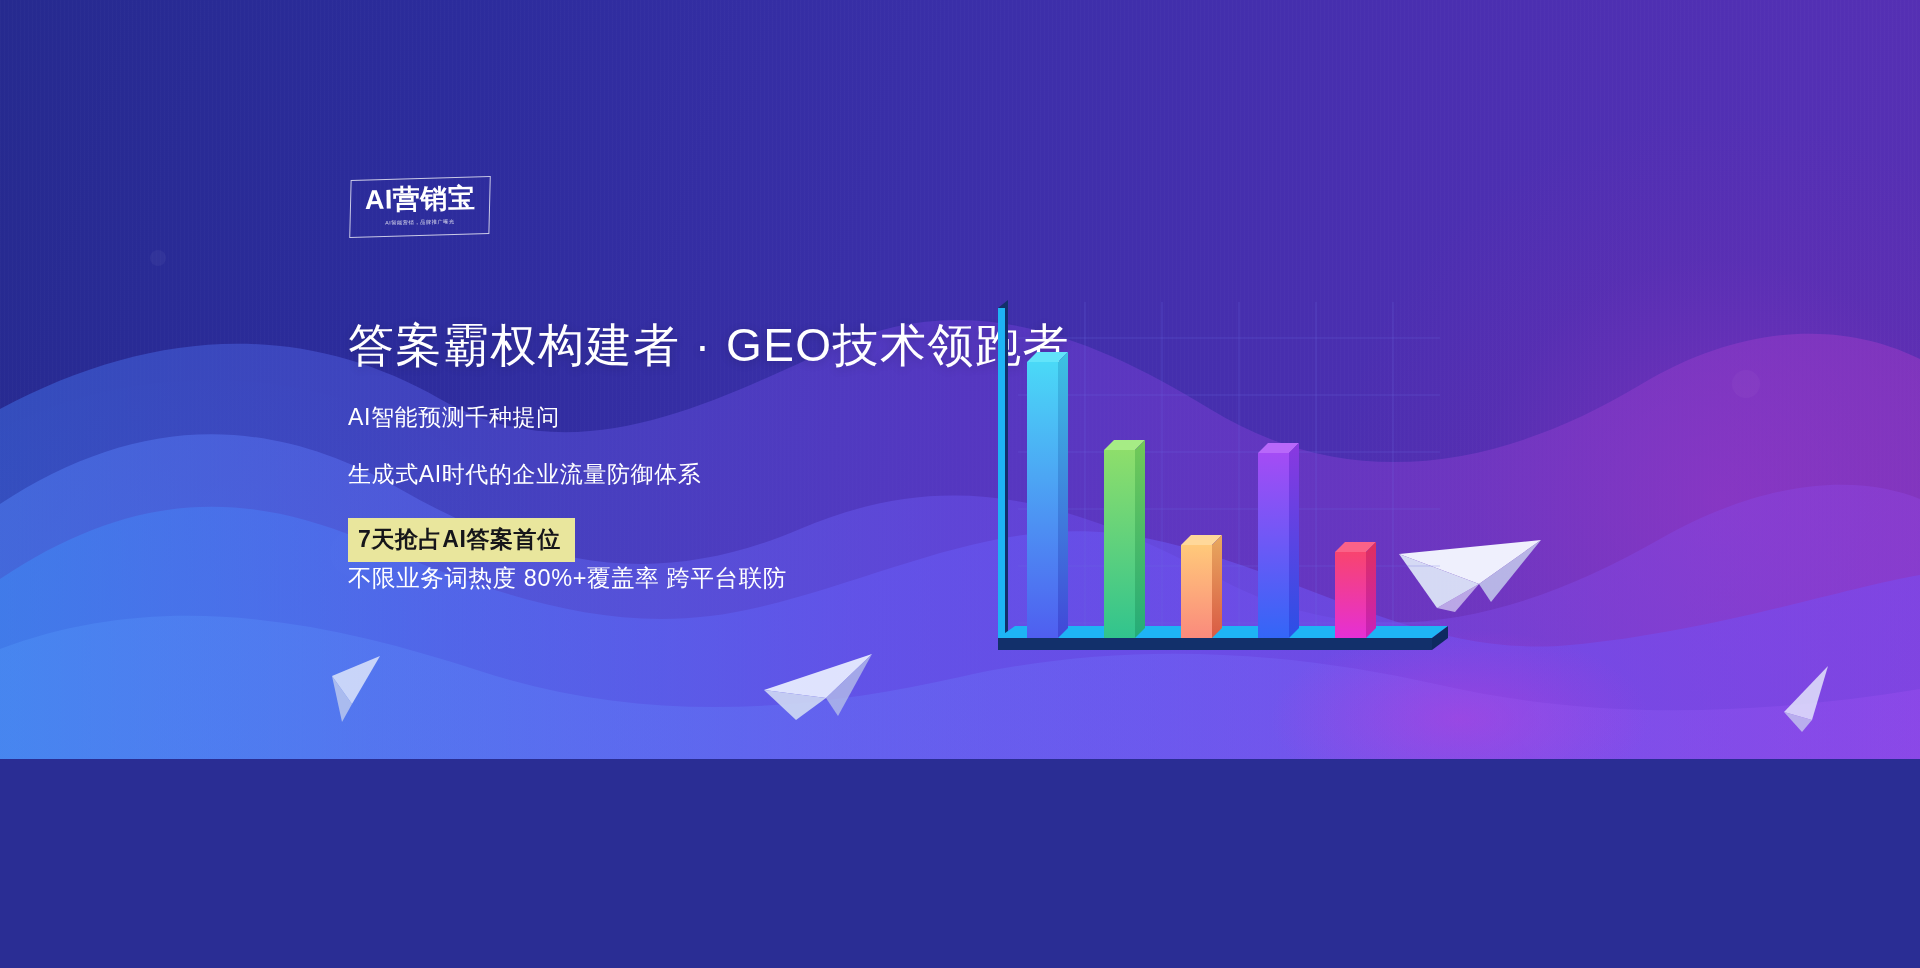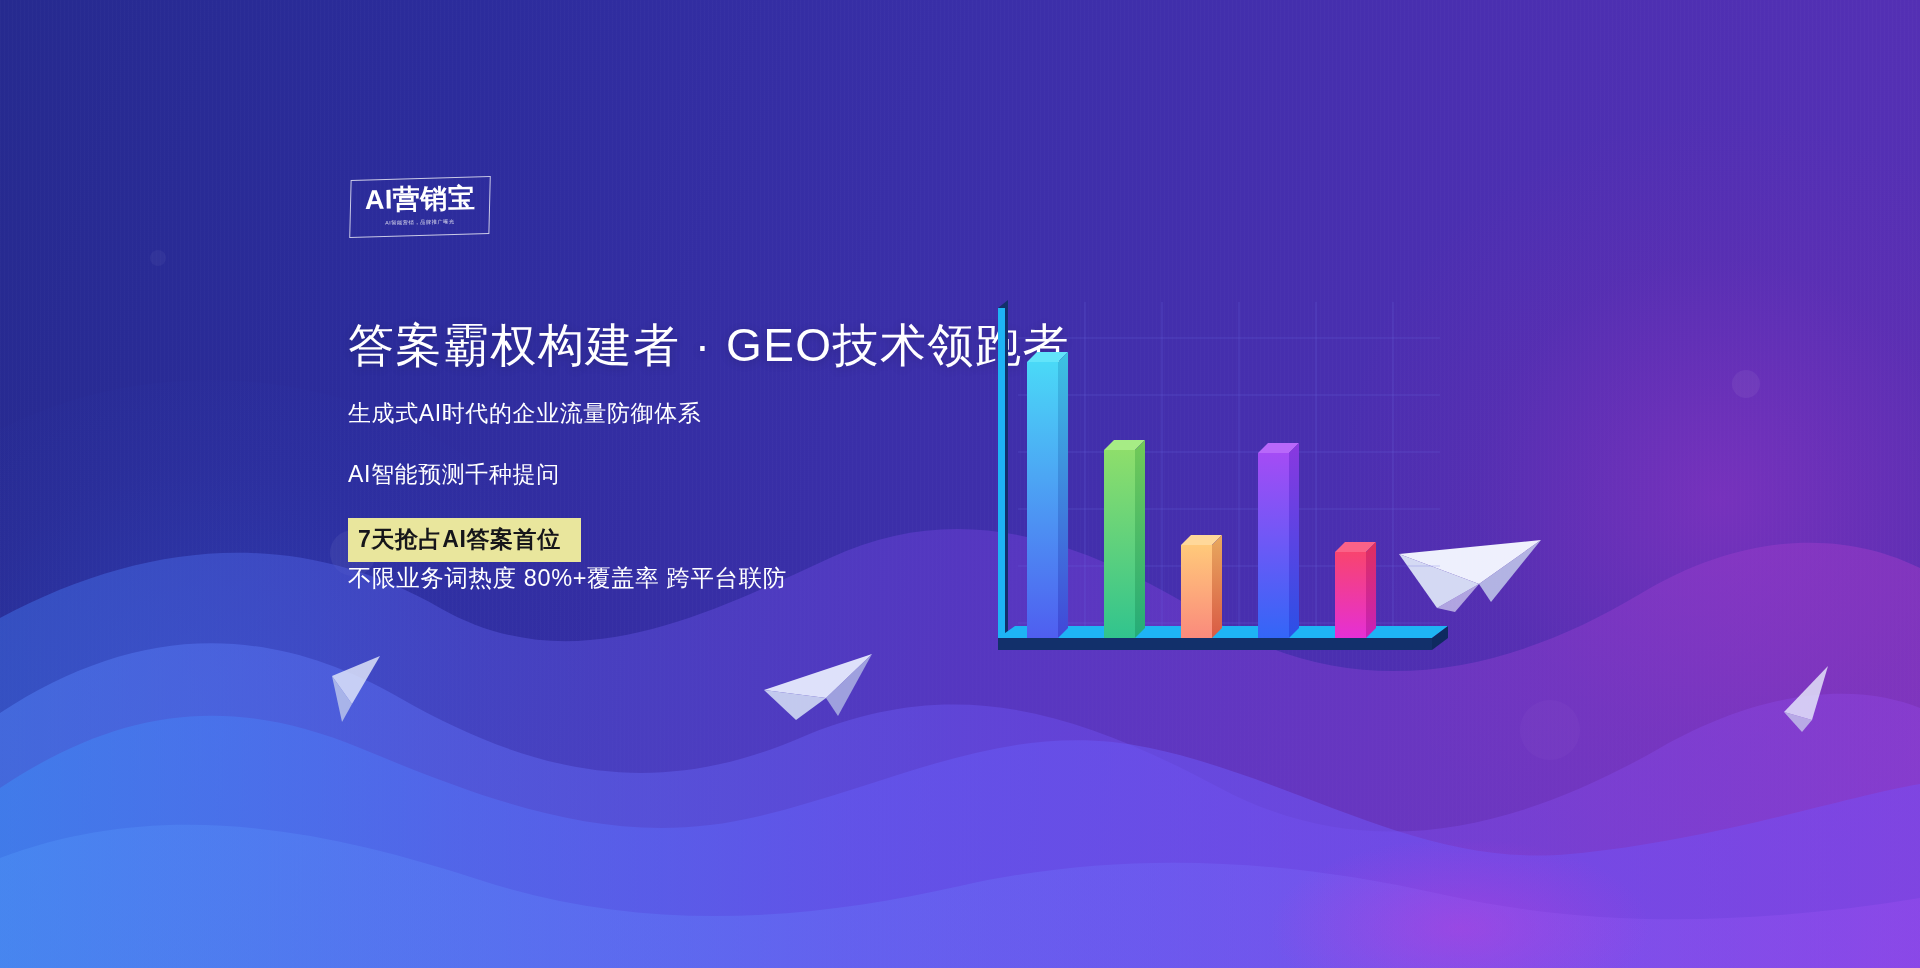--- a/index.html
+++ b/index.html
@@ -5,21 +5,21 @@
 <style>
   * { box-sizing: border-box; margin: 0; padding: 0; }
   html, body {
     width: 1920px; height: 968px;
     overflow: hidden;
     background: #2a2d94;
     font-family: "Liberation Sans", "DejaVu Sans", sans-serif;
   }
   #banner {
     position: relative;
-    width: 1920px; height: 968px;
+    width: 1920px; height: 759px;
     overflow: hidden;
     background: linear-gradient(105deg,
         #262a8f 0%,
         #2c2c9c 22%,
         #3a2fa8 45%,
         #4a2fb0 68%,
         #5330b4 86%,
         #5a2fb2 100%);
   }
 
@@ -108,21 +108,21 @@
   #sub1 { margin-top: 26px; }
   #sub2 { margin-top: 30px; }
   #highlight-wrap { margin-top: 28px; }
   #highlight {
     display: inline-block;
     background: #e9e69d;
     color: #16161a;
     font-size: 23px;
     font-weight: 700;
     letter-spacing: .6px;
-    padding: 6px 20px 7px 10px;
+    padding: 6px 14px 7px 10px;
     white-space: nowrap;
   }
   #sub3 { font-size: 23.5px; }
 
   
   #chart {
     position: absolute;
     left: 970px; top: 290px;
     width: 500px; height: 380px;
   }
@@ -214,22 +214,22 @@
   </div>
 
   <div id="logo-block">
     <div id="logo-frame"></div>
     <div id="logo-text">AI营销宝</div>
     <div id="logo-tagline">AI智能营销，品牌推广曝光</div>
   </div>
 
   <div id="copy">
     <div id="headline">答案霸权构建者 · GEO技术领跑者</div>
+    <div id="sub2" class="subline">AI智能预测千种提问</div>
     <div id="sub1" class="subline">生成式AI时代的企业流量防御体系</div>
-    <div id="sub2" class="subline">AI智能预测千种提问</div>
     <div id="highlight-wrap">
       <span id="highlight">7天抢占AI答案首位</span>
     </div>
     <div id="sub3" class="subline">不限业务词热度 80%+覆盖率 跨平台联防</div>
   </div>
 
   <div id="chart">
     <svg viewBox="0 0 500 380">
       <defs>
         <linearGradient id="g0f" x1="0" y1="0" x2="0" y2="1">

